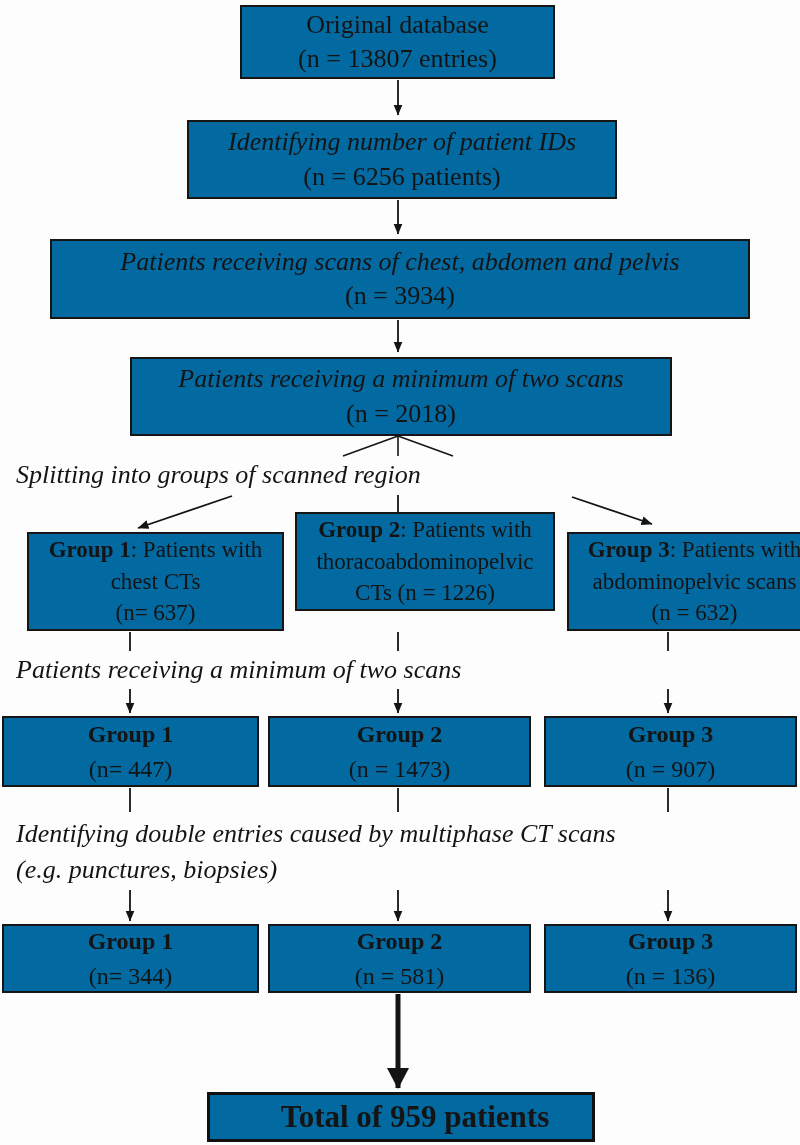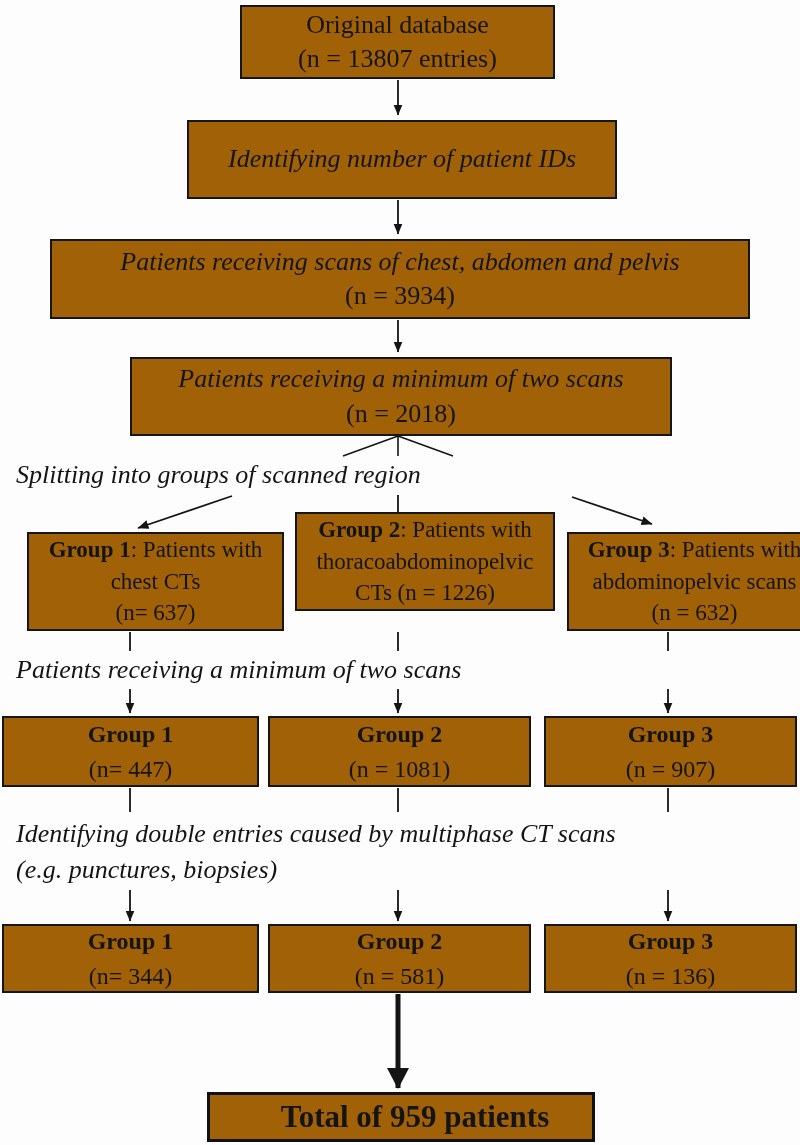--- a/index.html
+++ b/index.html
@@ -8,21 +8,21 @@
     width:800px;height:1145px;
     background:#fdfdfd;
     font-family:"Liberation Serif","DejaVu Serif",serif;
     color:#141414;
     overflow:hidden;
   }
   #connectors{position:absolute;left:0;top:0;width:800px;height:1145px;pointer-events:none;}
   .box{
     position:absolute;
     border:2px solid #161616;
-    background:#a16207;
+    background:#0369a1;
     display:flex;flex-direction:column;justify-content:center;align-items:center;
     text-align:center;
     box-sizing:border-box;
     line-height:1.32;
   }
   .ln{white-space:nowrap;}
   .fs26{font-size:26px;}
   .fs23{font-size:23px;line-height:1.38;margin-left:25px;}
   .fs24{font-size:24px;line-height:1.45;}
   .it{font-style:italic;}
@@ -92,20 +92,21 @@
     </g>
   </svg>
 
   <div class="box fs26" style="left:240px;top:5px;width:315px;height:74px">
     <div class="ln">Original database</div>
     <div class="ln">(n = 13807 entries)</div>
   </div>
 
   <div class="box fs26" style="left:187px;top:120px;width:430px;height:79px">
     <div class="ln it">Identifying number of patient IDs</div>
+    <div class="ln">(n = 6256 patients)</div>
   </div>
 
   <div class="box fs26" style="left:50px;top:239px;width:700px;height:80px">
     <div class="ln it">Patients receiving scans of chest, abdomen and pelvis</div>
     <div class="ln">(n = 3934)</div>
   </div>
 
   <div class="box fs26" style="left:130px;top:357px;width:542px;height:79px">
     <div class="ln it">Patients receiving a minimum of two scans</div>
     <div class="ln">(n = 2018)</div>
@@ -132,21 +133,21 @@
   </div>
 
   <div class="flowlabel" style="top:652px">Patients receiving a minimum of two scans</div>
 
   <div class="box fs24" style="left:2px;top:716px;width:257px;height:71px">
     <div class="ln b">Group 1</div>
     <div class="ln">(n= 447)</div>
   </div>
   <div class="box fs24" style="left:268px;top:716px;width:263px;height:71px">
     <div class="ln b">Group 2</div>
-    <div class="ln">(n = 1081)</div>
+    <div class="ln">(n = 1473)</div>
   </div>
   <div class="box fs24" style="left:544px;top:716px;width:253px;height:71px">
     <div class="ln b">Group 3</div>
     <div class="ln">(n = 907)</div>
   </div>
 
   <div class="flowlabel" style="top:816px">
     <div>Identifying double entries caused by multiphase CT scans</div>
     <div>(e.g. punctures, biopsies)</div>
   </div>

